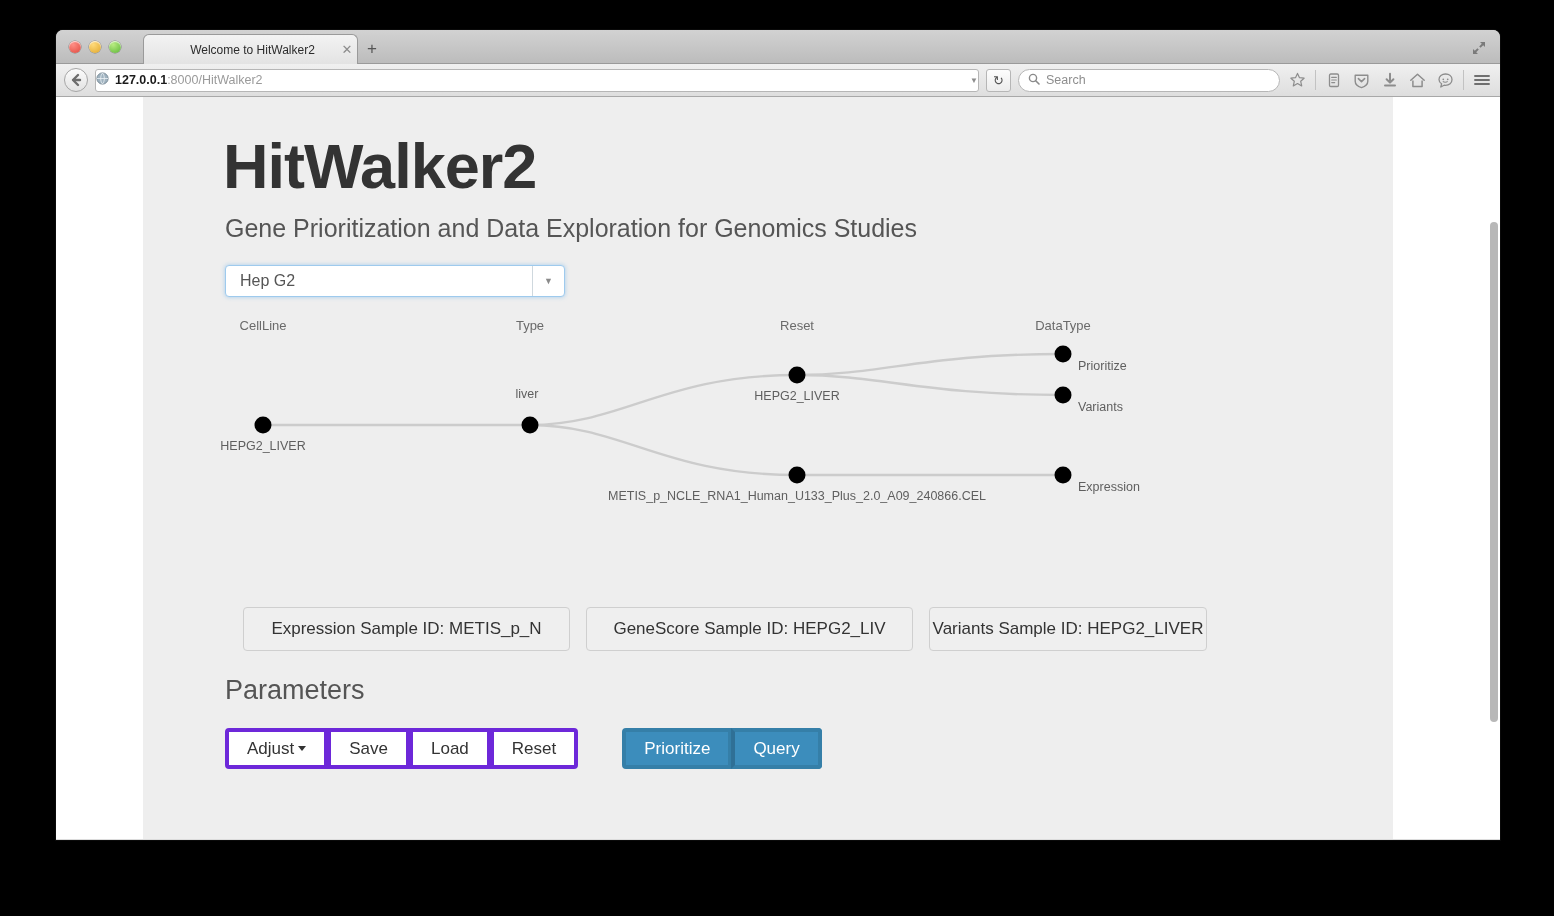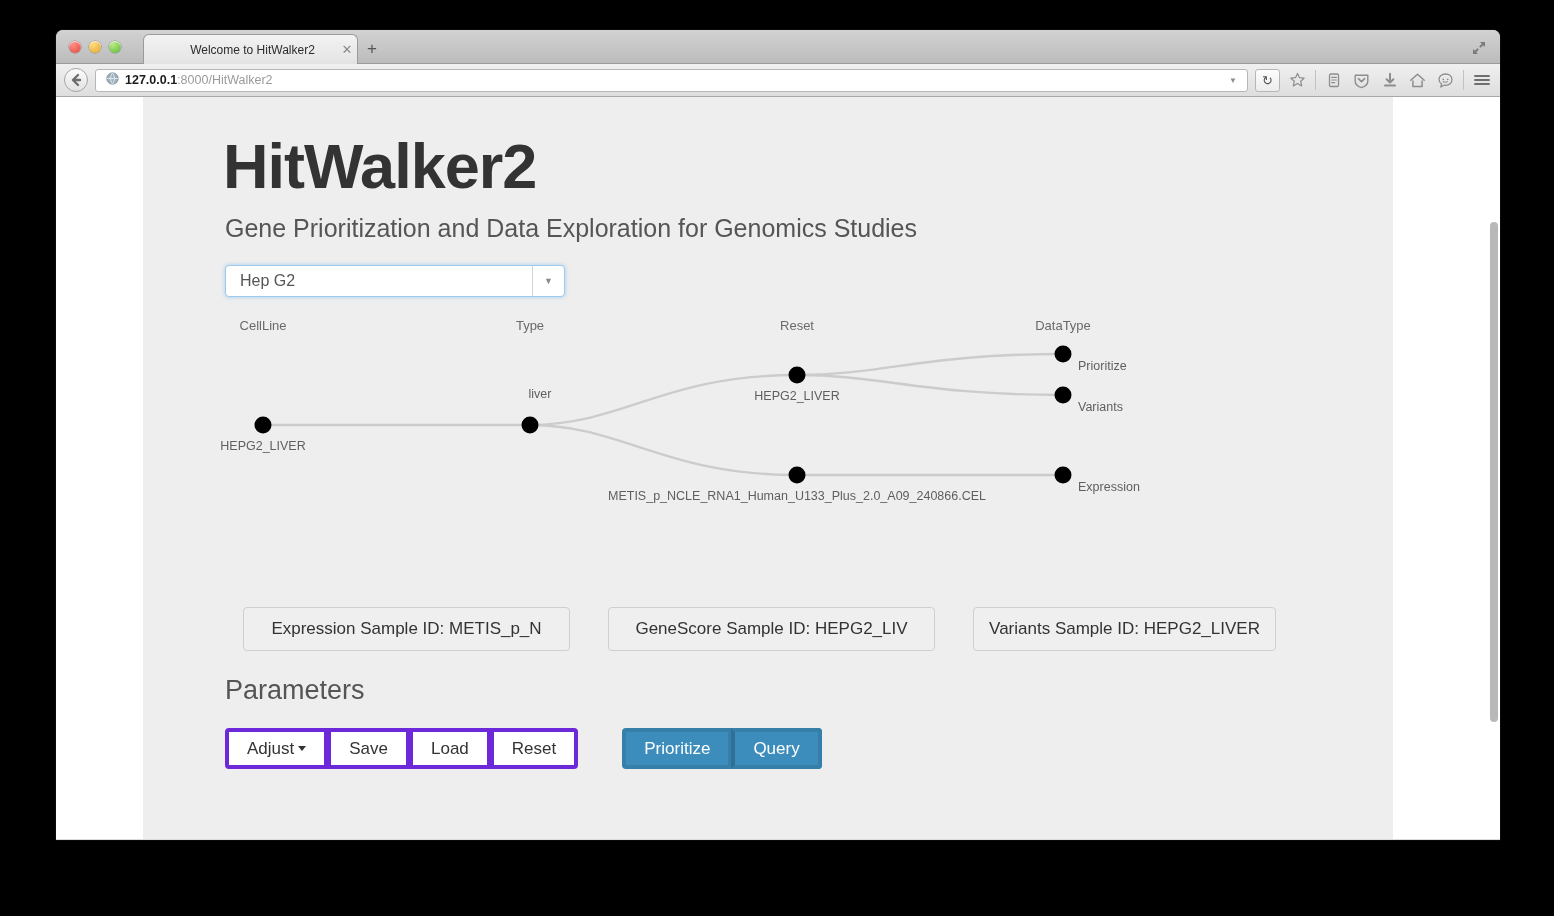--- a/index.html
+++ b/index.html
@@ -79,21 +79,21 @@
   .round-btn {
     width: 24px; height: 24px; border-radius: 50%;
     background: linear-gradient(#fcfcfc, #e2e2e2);
     border: 1px solid #a6a6a6;
     display: flex; align-items: center; justify-content: center;
     cursor: pointer; flex: none;
   }
   #urlbar {
     flex: 1 1 auto; height: 23px;
     background: #fff; border: 1px solid #b6b6b6; border-radius: 3px;
-    display: flex; align-items: center; padding: 0 10px; gap: 6px;
+    display: flex; align-items: center; padding: 0 0; gap: 6px;
     min-width: 0;
   }
   #url-text {
     flex: 1; font-size: 12.5px; color: #9a9a9a;
     white-space: nowrap; overflow: hidden;
   }
   #url-text b { color: #1b1b1b; font-weight: bold; }
   .url-caret {
     font-size: 8px; color: #8d8d8d;
   }
@@ -178,32 +178,32 @@
     transform: translateX(-50%); white-space: nowrap;
   }
   .node-label {
     position: absolute; font-size: 12.5px; color: #5f5f5f;
     white-space: nowrap;
   }
   .node-label.center { transform: translateX(-50%); }
 
   
   #sample-buttons {
-    display: flex; gap: 38px; margin: 48px 0 0 20px;
+    display: flex; gap: 16px; margin: 48px 0 0 20px;
   }
   .sample-btn {
     height: 44px; padding: 0 18px;
     background: #efefef; border: 1px solid #cfcfcf; border-radius: 4px;
     display: flex; align-items: center; justify-content: center;
     font-size: 17px; color: #333; cursor: pointer;
     white-space: nowrap; overflow: hidden;
   }
   #sample-btn-0 { width: 327px; }
   #sample-btn-1 { width: 327px; }
-  #sample-btn-2 { width: 303px; }
+  #sample-btn-2 { width: 278px; }
 
   #params-title {
     font-size: 27px; color: #555; font-weight: normal;
     margin: 24px 0 0 2px;
   }
 
   #param-buttons {
     display: flex; align-items: center; gap: 44px; margin: 22px 0 0 2px;
   }
   .btn-group { display: flex; }
@@ -267,20 +267,29 @@
           <circle cx="6.5" cy="6.5" r="5.6" fill="#9fb2bf" stroke="#7b8c98" stroke-width="1"></circle>
           <path d="M1 6.5h11M6.5 1c2.4 2.6 2.4 8.4 0 11M6.5 1c-2.4 2.6-2.4 8.4 0 11" stroke="#eef3f6" stroke-width=".8" fill="none"></path>
         </svg>
       </span>
       <span id="url-text"><b>127.0.0.1</b><span>:8000/HitWalker2</span></span>
       <span class="url-caret">▼</span>
     </div>
 
     <div id="reload-btn">↻</div>
 
+    <div id="searchbar">
+      <span>
+        <svg width="12" height="12" viewBox="0 0 12 12">
+          <circle cx="5" cy="5" r="3.6" stroke="#8a8a8a" stroke-width="1.4" fill="none"></circle>
+          <path d="M7.7 7.7 L11 11" stroke="#8a8a8a" stroke-width="1.6" stroke-linecap="round"></path>
+        </svg>
+      </span>
+      <span id="search-text">Search</span>
+    </div>
 
     <div class="tool-icon">
       <svg width="17" height="17" viewBox="0 0 17 17">
           <path d="M8.5 1.4l2 4.3 4.6.5-3.4 3.1 1 4.6-4.2-2.4-4.2 2.4 1-4.6L1.9 6.2l4.6-.5z" fill="none" stroke="#8d8d8d" stroke-width="1.2" stroke-linejoin="round"></path>
         </svg>
     </div>
     <div class="vsep"></div>
     <div class="tool-icon">
       <svg width="16" height="16" viewBox="0 0 16 16">
           <rect x="3.5" y="2" width="9" height="12.5" rx="1.3" fill="none" stroke="#8d8d8d" stroke-width="1.3"></rect>
@@ -354,21 +363,21 @@
               <circle cx="840" cy="166" r="8.5"></circle>
             </g>
           </svg>
 
           <div class="col-head" style="left:40px;  top:9px;">CellLine</div>
           <div class="col-head" style="left:307px; top:9px;">Type</div>
           <div class="col-head" style="left:574px; top:9px;">Reset</div>
           <div class="col-head" style="left:840px; top:9px;">DataType</div>
 
           <div class="node-label center" style="left:40px;  top:130px;">HEPG2_LIVER</div>
-          <div class="node-label center" style="left:317px; top:78px;">liver</div>
+          <div class="node-label center" style="left:304px; top:78px;">liver</div>
           <div class="node-label center" style="left:574px; top:80px;">HEPG2_LIVER</div>
           <div class="node-label center" style="left:574px; top:180px;">METIS_p_NCLE_RNA1_Human_U133_Plus_2.0_A09_240866.CEL</div>
           <div class="node-label" style="left:855px; top:50px;">Prioritize</div>
           <div class="node-label" style="left:855px; top:91px;">Variants</div>
           <div class="node-label" style="left:855px; top:171px;">Expression</div>
         </div>
 
         <div id="sample-buttons">
           <div class="sample-btn" id="sample-btn-0">Expression Sample ID: METIS_p_N</div>
           <div class="sample-btn" id="sample-btn-1">GeneScore Sample ID: HEPG2_LIV</div>

